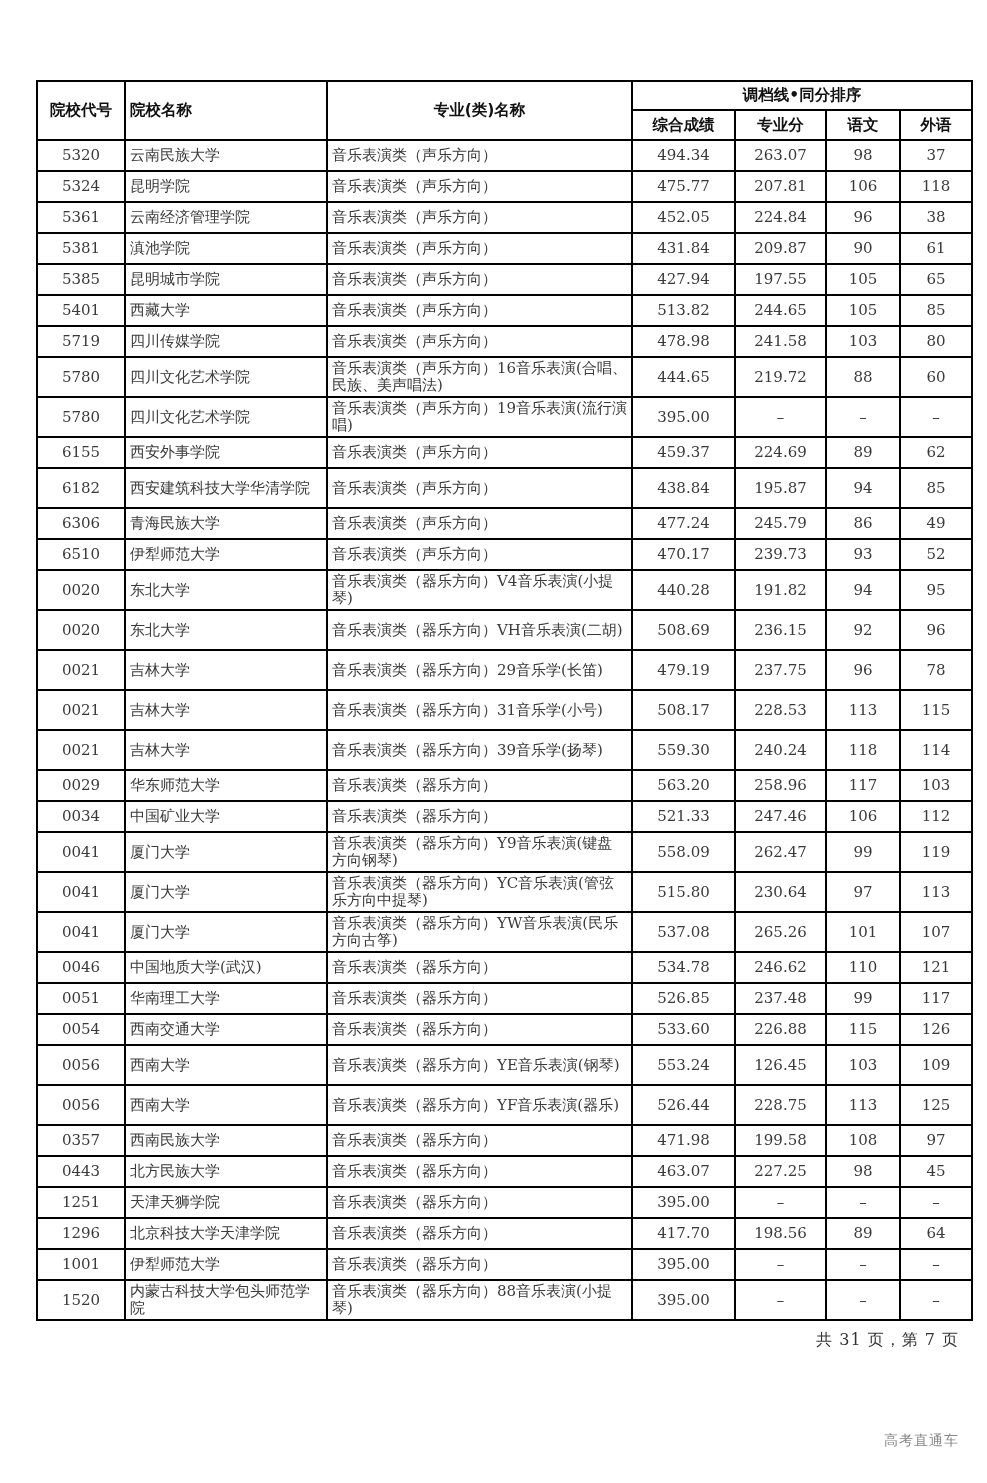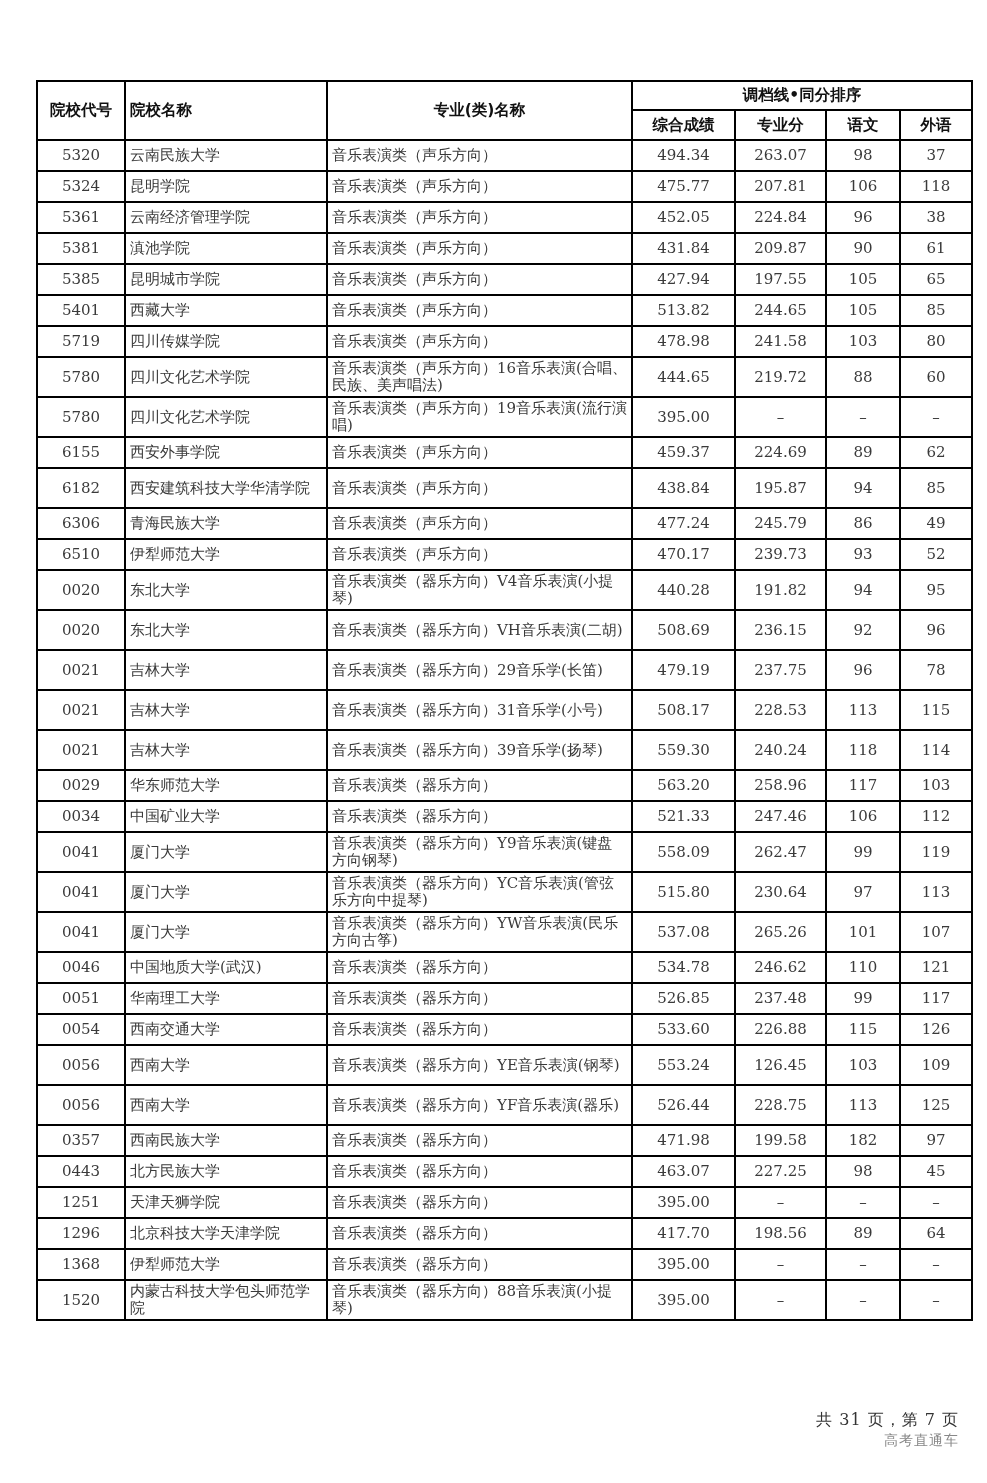--- a/index.html
+++ b/index.html
@@ -15,21 +15,21 @@
   .c { text-align: center; }
   .l { text-align: left; }
   .hdr-main { height: 29px; }
   .hdr-sub { height: 30px; }
   tr.r1 { height: 31px; margin-top: 9px; }
   tr.r2 { height: 40px; }
   .watermark { position: absolute; left: 300px; top: 100px; width: 400px; height: 1250px;
                pointer-events: none; opacity: 0.12;
                font-family: "DejaVu Sans", sans-serif; font-size: 60px; color: #000;
                writing-mode: vertical-rl; transform: rotate(-25deg); transform-origin: center; }
-  .footer-page { position: absolute; right: 28px; top: 1410px; font-size: 16px; color: #333;
+  .footer-page { position: absolute; right: 28px; top: 1330px; font-size: 16px; color: #333;
                  letter-spacing: 1px; }
   .footer-brand { position: absolute; right: 28px; top: 1432px; font-size: 14px; color: #888;
                   font-family: "DejaVu Sans", sans-serif; letter-spacing: 1px; }
 </style>
 </head>
 <body>
 
 <div class="page">
   <table class="grid">
     <colgroup>
@@ -307,21 +307,21 @@
           <td class="c">228.75</td>
           <td class="c">113</td>
           <td class="c">125</td>
         </tr>
         <tr class="r1">
           <td class="c">0357</td>
           <td class="l">西南民族大学</td>
           <td class="l">音乐表演类（器乐方向）</td>
           <td class="c">471.98</td>
           <td class="c">199.58</td>
-          <td class="c">182</td>
+          <td class="c">108</td>
           <td class="c">97</td>
         </tr>
         <tr class="r1">
           <td class="c">0443</td>
           <td class="l">北方民族大学</td>
           <td class="l">音乐表演类（器乐方向）</td>
           <td class="c">463.07</td>
           <td class="c">227.25</td>
           <td class="c">98</td>
           <td class="c">45</td>
@@ -338,21 +338,21 @@
         <tr class="r1">
           <td class="c">1296</td>
           <td class="l">北京科技大学天津学院</td>
           <td class="l">音乐表演类（器乐方向）</td>
           <td class="c">417.70</td>
           <td class="c">198.56</td>
           <td class="c">89</td>
           <td class="c">64</td>
         </tr>
         <tr class="r1">
-          <td class="c">1368</td>
+          <td class="c">1001</td>
           <td class="l">伊犁师范大学</td>
           <td class="l">音乐表演类（器乐方向）</td>
           <td class="c">395.00</td>
           <td class="c">–</td>
           <td class="c">–</td>
           <td class="c">–</td>
         </tr>
         <tr class="r2">
           <td class="c">1520</td>
           <td class="l">内蒙古科技大学包头师范学院</td>

